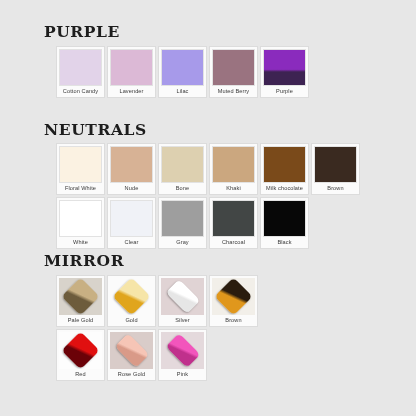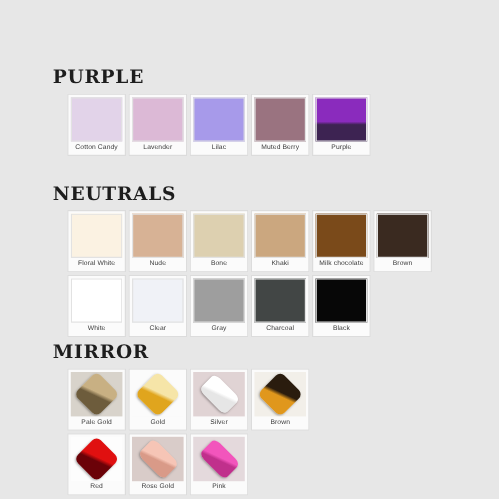--- a/index.html
+++ b/index.html
@@ -12,21 +12,21 @@
     background: #e7e7e7;
     font-family: "Liberation Sans", sans-serif;
     overflow: hidden;
   }
 
   .page {
     position: relative;
     width: 416px;
     height: 416px;
     box-sizing: border-box;
-    padding: 56px 0 0 44px;
+    padding: 24px 0 0 44px;
   }
 
   .section { margin-bottom: 4px; }
 
   .section-title {
     font-family: "DejaVu Serif", "Liberation Serif", serif;
     font-weight: bold;
     font-size: 15.5px;
     letter-spacing: 0.6px;
     color: #1d1d1d;

